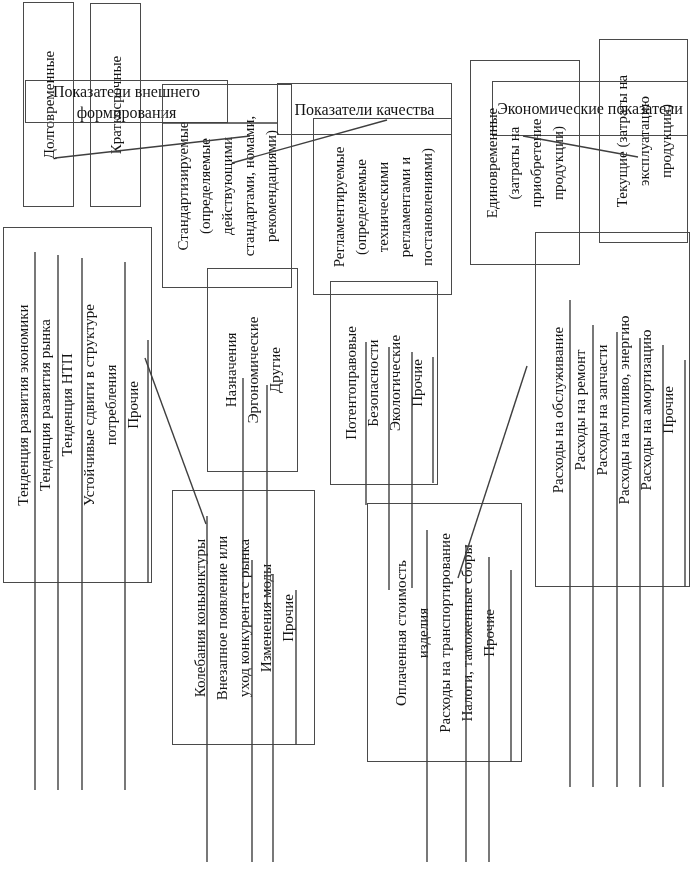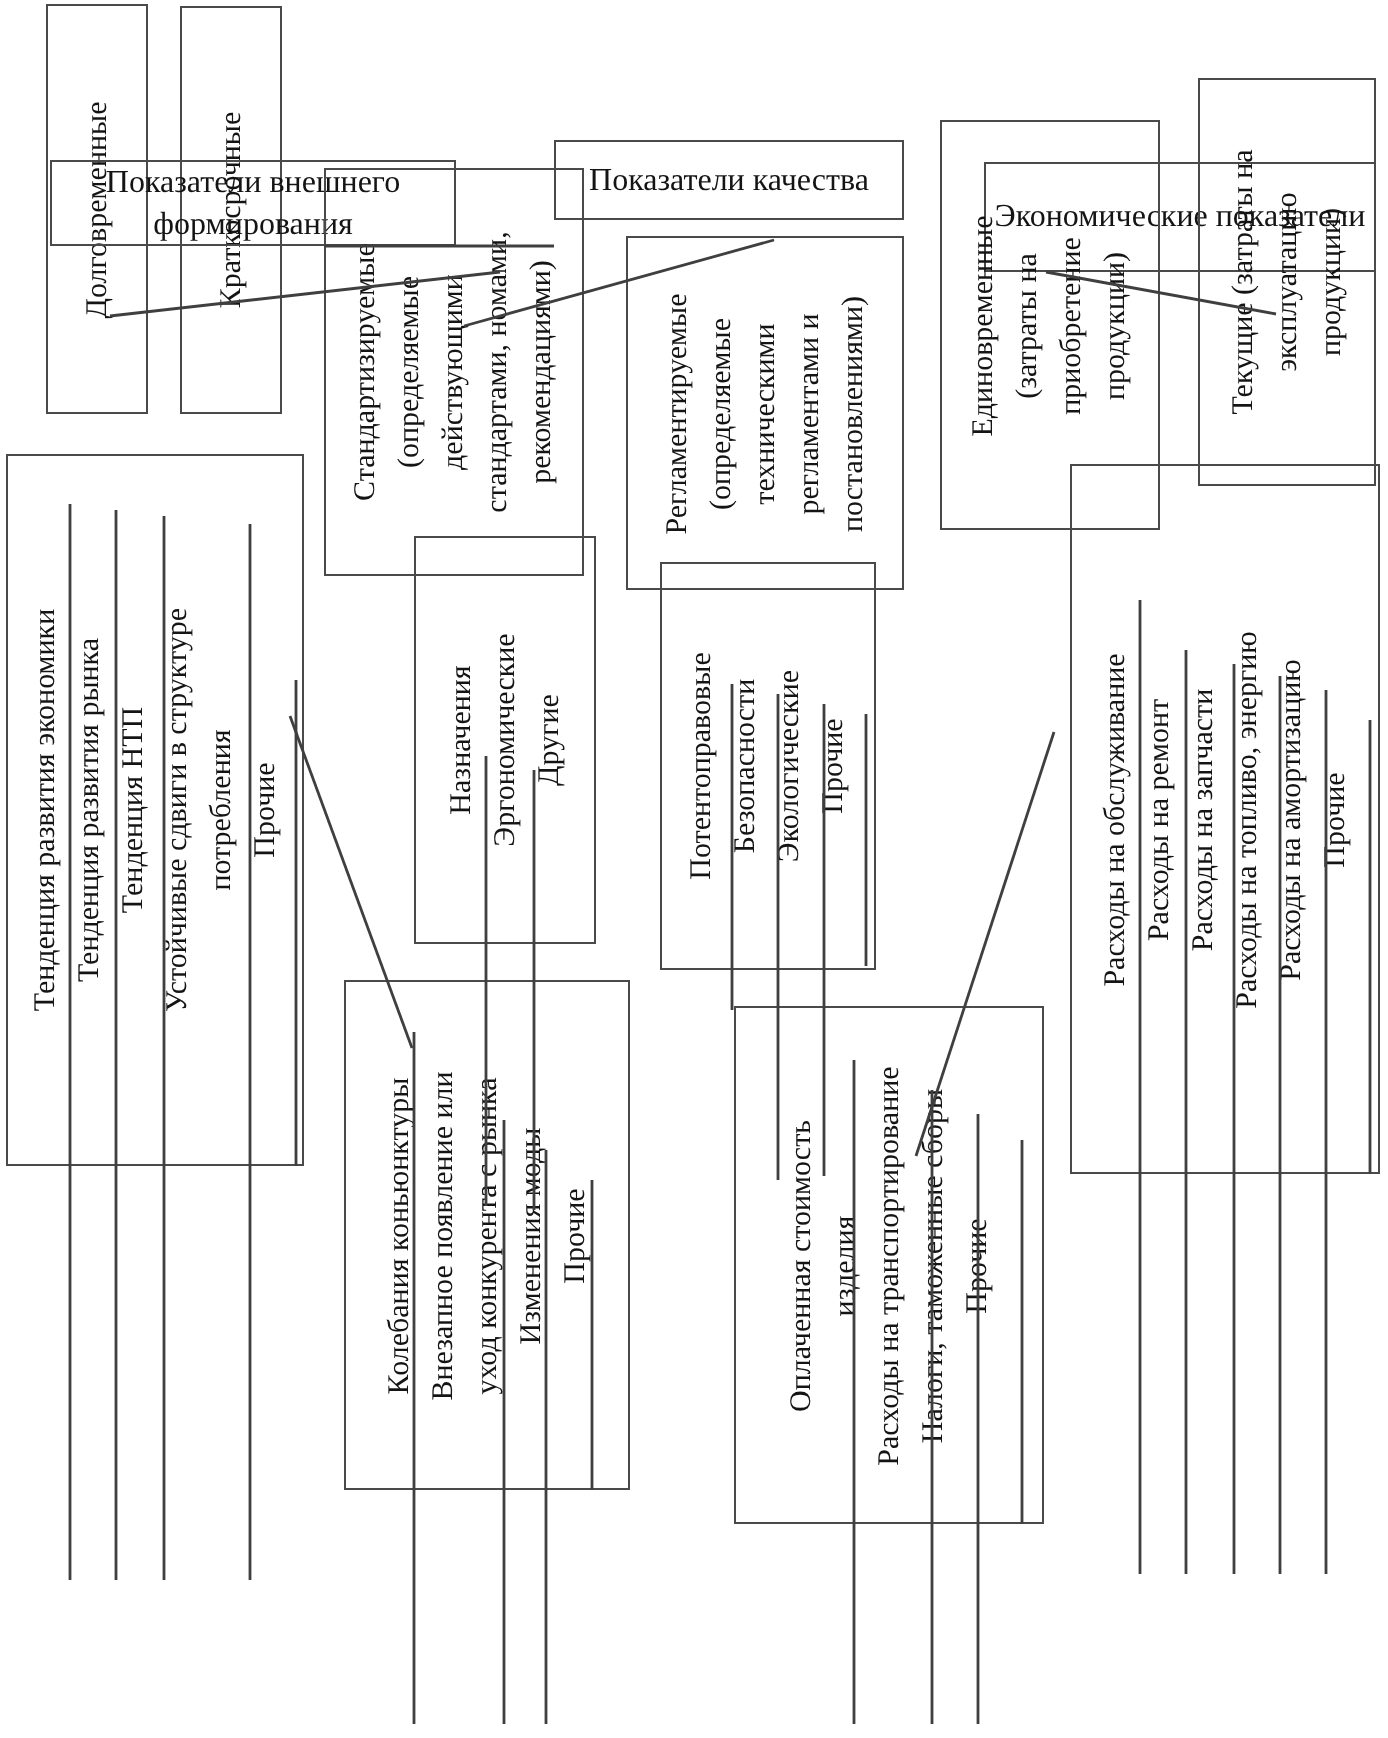--- a/index.html
+++ b/index.html
@@ -38,21 +38,21 @@
   <div class="box" style="left:23px;top:2px;width:51px;height:205px">
     <div class="vtext nowrap" style="width:190px">Долговременные</div>
   </div>
   <div class="box" style="left:90px;top:3px;width:51px;height:204px">
     <div class="vtext nowrap" style="width:190px">Краткосрочные</div>
   </div>
 
   <div class="box" style="left:25px;top:80px;width:203px;height:43px">
     <div class="htext">Показатели внешнего формирования</div>
   </div>
-  <div class="box" style="left:277px;top:70px;width:175px;height:40px">
+  <div class="box" style="left:277px;top:83px;width:175px;height:52px">
     <div class="htext">Показатели качества</div>
   </div>
   <div class="box" style="left:492px;top:81px;width:196px;height:55px">
     <div class="htext">Экономические показатели</div>
   </div>
 
   <div class="box" style="left:162px;top:84px;width:130px;height:204px">
     <div class="vtext" style="width:175px">Стандартизируемые (определяемые действующими стандартами, номами, рекомендациями)</div>
   </div>
   <div class="box" style="left:313px;top:118px;width:139px;height:177px">

